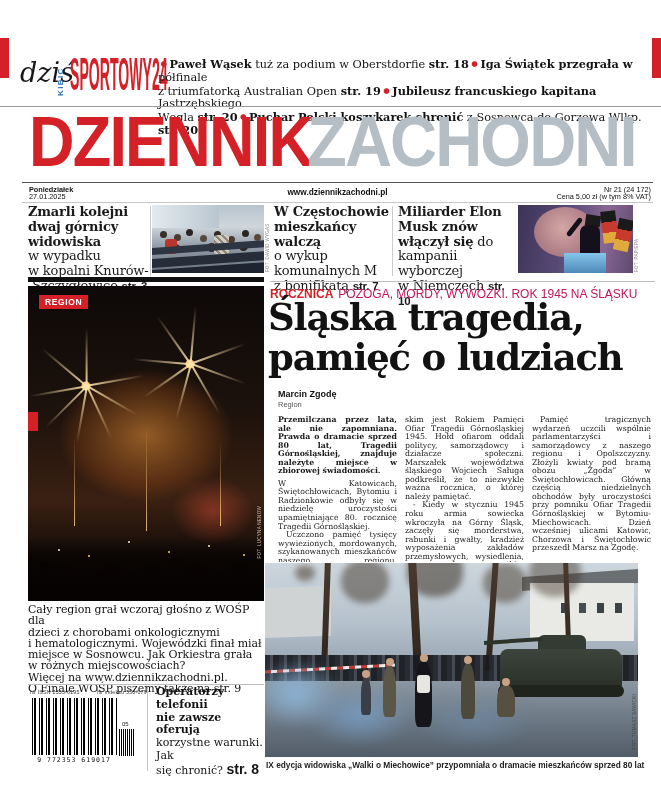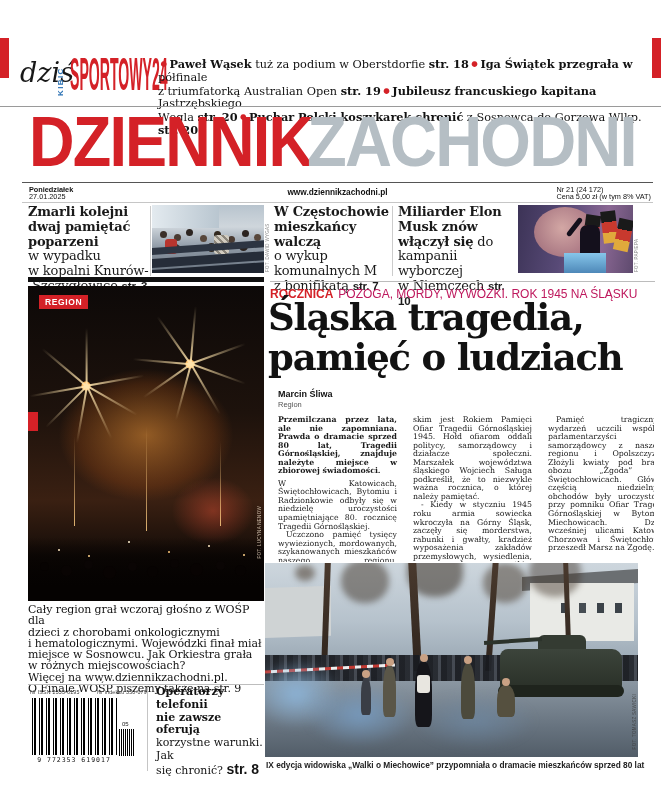--- a/index.html
+++ b/index.html
@@ -28,21 +28,21 @@
   .mast-red{position:absolute;left:29px;top:109px;font:700 70px/66px "Liberation Sans","DejaVu Sans",sans-serif;
             letter-spacing:-2px;color:#d42127;transform:scaleX(.90);transform-origin:0 0;white-space:nowrap;}
   .mast-gray{position:absolute;left:307px;top:109px;font:700 70px/66px "Liberation Sans","DejaVu Sans",sans-serif;
             letter-spacing:-2px;color:#b5bec4;transform:scaleX(.93);transform-origin:0 0;white-space:nowrap;}
   .inforow{position:absolute;left:22px;right:8px;top:182px;height:19px;border-top:1px solid #555;
            border-bottom:1px solid #c6c6c6;font-family:"Liberation Sans","DejaVu Sans",sans-serif;}
   .if-left{position:absolute;left:7px;top:2.5px;font-size:7.3px;line-height:7.8px;}
   .if-left .d1{font-weight:700;display:block;}
   .if-left .d2{display:block;}
   .if-center{position:absolute;left:0;right:0;top:4px;text-align:center;font-weight:700;font-size:8.3px;}
-  .if-right{position:absolute;right:2px;top:2.5px;font-size:7.3px;line-height:7.8px;text-align:left;}
+  .if-right{position:absolute;right:2px;top:2.5px;font-size:7.3px;line-height:7.8px;text-align:right;}
   .if-right span{display:block;}
 
   
   .teasers{position:absolute;left:28px;top:204px;width:612px;height:78px;}
   .tz{position:absolute;top:1px;margin:0;font-size:13px;line-height:14.8px;letter-spacing:-.2px;color:#1a1a1a;}
   .tz b{font-weight:700;}
   .tz .pg{font-family:"Liberation Sans","DejaVu Sans",sans-serif;font-weight:700;font-size:11.5px;}
   .tz1{left:0;width:121px;}
   .tz2{left:246px;width:116px;}
   .tz3{left:370px;width:117px;}
@@ -134,21 +134,21 @@
   .telecom .pg{font-family:"Liberation Sans","DejaVu Sans",sans-serif;font-weight:700;font-size:14px;}
 
   
   .kicker{position:absolute;left:270px;top:287px;margin:0;font:700 12px "Liberation Sans","DejaVu Sans",sans-serif;color:#d42127;}
   .kicker .kt{color:#be185d;font-weight:400;margin-left:5px;}
   .headline{position:absolute;left:268px;top:297px;margin:0;font:700 37px/40px "DejaVu Serif","Liberation Serif",serif;
             letter-spacing:-1.2px;color:#121212;}
   .headline span{display:block;}
   .byline-name{position:absolute;left:278px;top:389px;font:700 9px "Liberation Sans","DejaVu Sans",sans-serif;}
   .byline-role{position:absolute;left:278px;top:400px;font:7.5px "Liberation Sans","DejaVu Sans",sans-serif;color:#555;}
-  .cols{position:absolute;left:278px;top:416px;width:376px;height:146px;display:flex;gap:16px;
+  .cols{position:absolute;left:278px;top:416px;width:376px;height:146px;display:flex;gap:8px;
         font-size:7.8px;line-height:8.55px;text-align:justify;color:#1b1b1b;overflow:hidden;}
   .col{flex:0 0 119px;width:119px;}
   .col p{margin:0;}
   .col .lead{font-weight:700;margin-bottom:4px;}
   .col .ind{text-indent:8px;}
 
   
   .bphoto{position:absolute;left:265px;top:563px;width:373px;height:194px;overflow:hidden;background:#9aa7b2;}
   .bp-sky{position:absolute;inset:0;background:linear-gradient(180deg,#cdd6dd 0%,#b6c2cc 30%,#97a5b1 55%,#76828e 100%);}
   .bp-houseL{position:absolute;left:-6px;top:24px;width:72px;height:50px;background:#cfd3d4;transform:skewY(-2deg);}
@@ -228,21 +228,21 @@
       </div>
       <div class="if-center">www.dziennikzachodni.pl</div>
       <div class="if-right">
         <span>Nr 21 (24 172)</span>
         <span>Cena 5,00 zł (w tym 8% VAT)</span>
       </div>
     </div>
   </header>
 
   <section class="teasers">
-    <p class="tz tz1"><b>Zmarli kolejni dwaj pamiętać poparzeni</b><span class="pl">
+    <p class="tz tz1"><b>Zmarli kolejni dwaj górnicy widowiska</b><span class="pl">
 w wypadku
 w kopalni Knurów-
 -Szczygłowice </span><span class="pg">str. 3</span></p>
     <div class="vline vl1"></div>
     <div class="tphoto ph1">
       <div class="c-base"></div>
       <div class="c-panel"></div>
       <div class="c-heads"></div>
       <div class="c-red"></div>
       <div class="c-plaid"></div>
@@ -334,21 +334,21 @@
 </b><span class="pl">korzystne warunki. Jak
 się chronić? </span><span class="pg">str. 8</span></p>
   </section>
 
   <article>
     <p class="kicker"><span>ROCZNICA</span><span class="kt">POŻOGA, MORDY, WYWÓZKI. ROK 1945 NA ŚLĄSKU</span></p>
     <h1 class="headline">
       <span>Śląska tragedia,</span>
       <span>pamięć o ludziach</span>
     </h1>
-    <span class="byline-name">Marcin Śliwa</span>
+    <span class="byline-name">Marcin Zgodę</span>
     <span class="byline-role">Region</span>
     <div class="cols">
       <div class="col">
         <p class="lead">Przemilczana przez lata, ale nie zapomniana. Prawda o dramacie sprzed 80 lat, Tragedii Górnośląskiej, znajduje należyte miejsce w zbiorowej świadomości.</p>
         <p>W Katowicach, Świętochłowicach, Bytomiu i Radzionkowie odbyły się w niedzielę uroczystości upamiętniające 80. rocznicę Tragedii Górnośląskiej.</p>
         <p class="ind">Uczczono pamięć tysięcy wywiezionych, mordowanych, szykanowanych mieszkańców naszego regionu. Przemilczana tragedia, bo przez lata była tabu, znalazła należyte miejsce w zbiorowej świadomości. Rok 2015 w woj. ślą-</p>
       </div>
       <div class="col">
         <p>skim jest Rokiem Pamięci Ofiar Tragedii Górnośląskiej 1945. Hołd ofiarom oddali politycy, samorządowcy i działacze społeczni. Marszałek województwa śląskiego Wojciech Saługa podkreślił, że to niezwykle ważna rocznica, o której należy pamiętać.</p>
         <p class="ind">- Kiedy w styczniu 1945 roku armia sowiecka wkroczyła na Górny Śląsk, zaczęły się morderstwa, rabunki i gwałty, kradzież wyposażenia zakładów przemysłowych, wysiedlenia, a przede wszystkim wywożenie, uprowadzenie czy wręcz kradzież ludzi. Wywożono ich do przymusowej pracy m.in. w kopalniach Związku Sowieckiego. Internowanie i deportacja mężczyzn w wieku od 17 do 50 lat trwały od lutego do przełomu kwietnia i maja 1945 roku - mówił w ka-</p>

